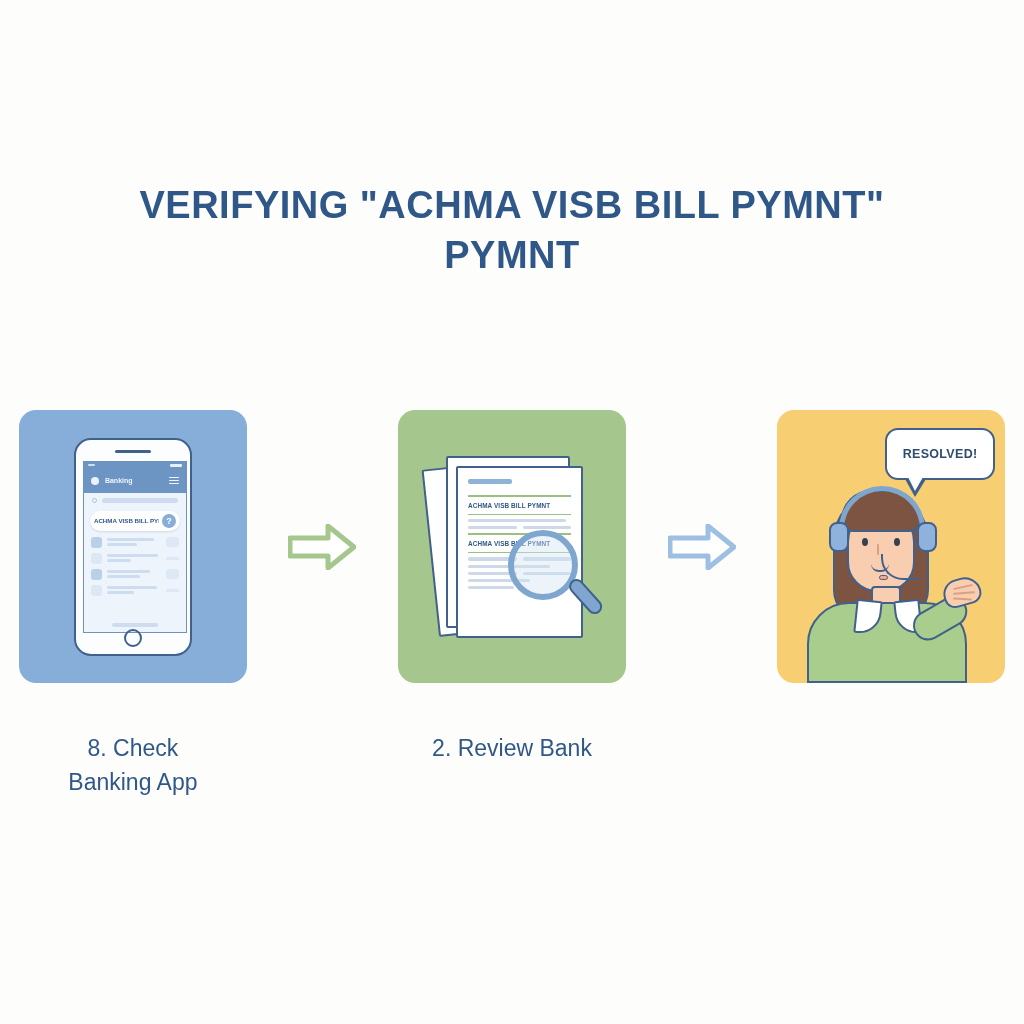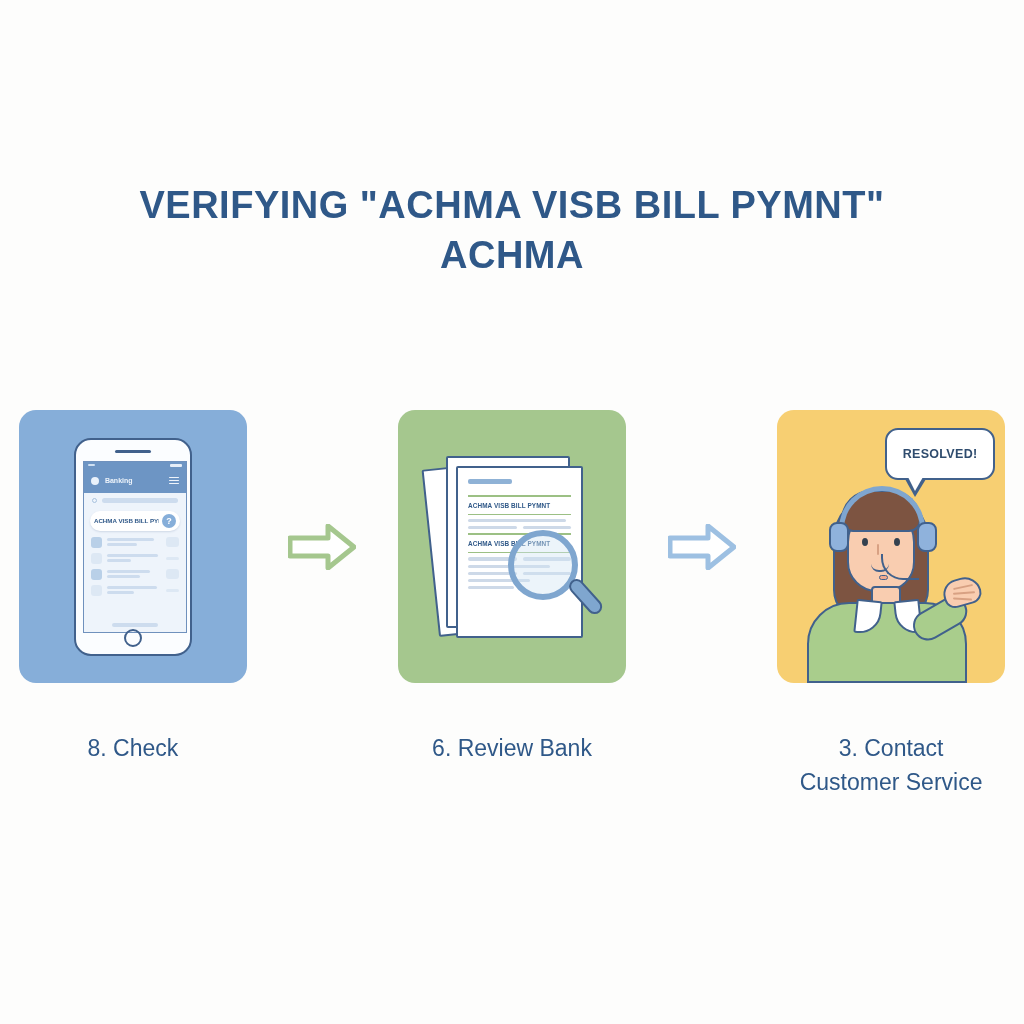--- a/index.html
+++ b/index.html
@@ -266,21 +266,21 @@
   
   .arrow-svg { display:block; }
 </style>
 </head>
 <body>
 
 <div id="infographic">
 
   <div class="title-block">
     <div class="title-line">VERIFYING "ACHMA VISB BILL PYMNT"</div>
-    <div class="title-line">ACHMA</div>
+    <div class="title-line">PYMNT</div>
   </div>
 
   <div class="steps">
 
     <div class="step">
       <div class="panel" style="background:#86aed9;">
 
         <div class="phone">
           <div class="phone-speaker"></div>
 
@@ -348,20 +348,21 @@
 
             <div class="phone-bottom-bar"></div>
           </div>
 
           <div class="phone-home"></div>
         </div>
       </div>
 
       <div class="caption">
         <div>8. Check</div>
+        <div>Banking App</div>
       </div>
     </div>
 
     <div class="arrow-cell">
       <svg class="arrow-svg" width="68" height="46" viewBox="0 0 68 46">
         <path d="M2 14 H40 V2 L66 23 L40 44 V32 H2 Z" fill="#ffffff" stroke="#a5c78e" stroke-width="5" stroke-linejoin="round"></path>
       </svg>
     </div>
 
     <div class="step">
@@ -400,21 +401,21 @@
           <div class="doc-line w45"></div>
         </div>
 
         <div class="magnifier">
           <div class="mag-glass"></div>
           <div class="mag-handle"></div>
         </div>
       </div>
 
       <div class="caption">
-        <div>6. Review Bank</div>
+        <div>2. Review Bank</div>
       </div>
     </div>
 
     <div class="arrow-cell">
       <svg class="arrow-svg" width="68" height="46" viewBox="0 0 68 46">
         <path d="M2 14 H40 V2 L66 23 L40 44 V32 H2 Z" fill="#ffffff" stroke="#9dc0e2" stroke-width="5" stroke-linejoin="round"></path>
       </svg>
     </div>
 
     <div class="step">
@@ -443,20 +444,16 @@
           <div class="collar-l"></div>
           <div class="collar-r"></div>
           <div class="arm"></div>
           <div class="hand"></div>
           <div class="finger f1"></div>
           <div class="finger f2"></div>
           <div class="finger f3"></div>
         </div>
       </div>
 
-      <div class="caption">
-        <div>3. Contact</div>
-        <div>Customer Service</div>
-      </div>
     </div>
 
   </div>
 </div>
 
 </body></html>

